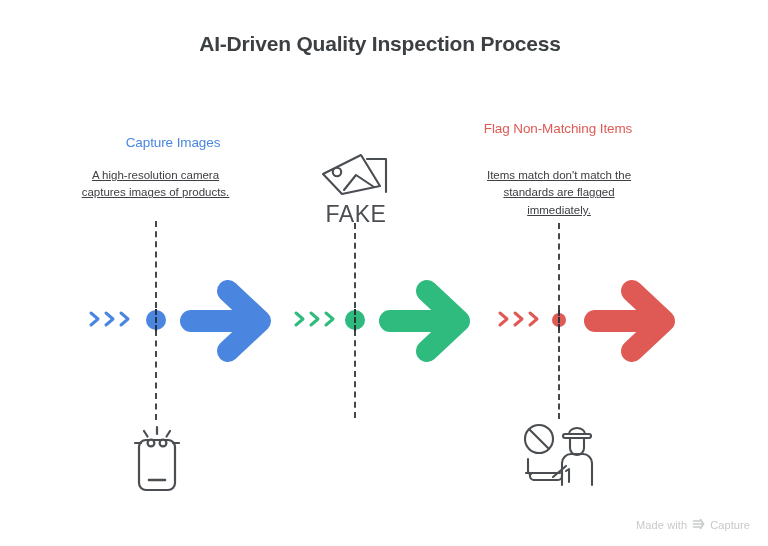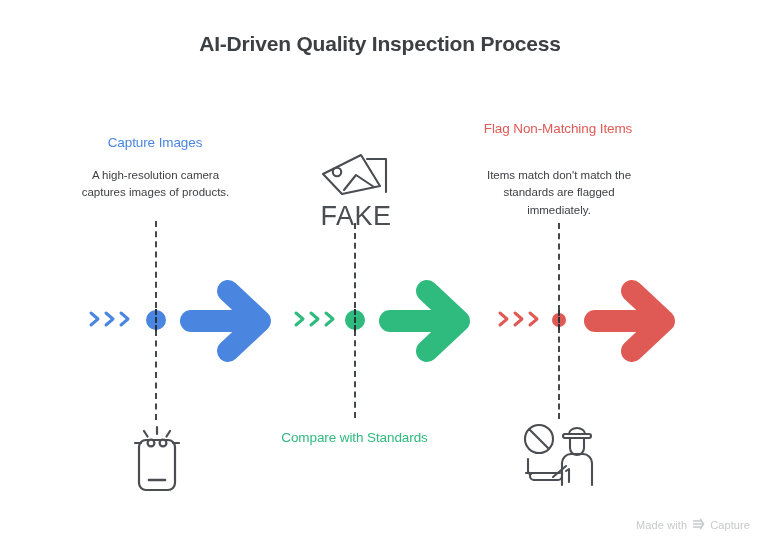--- a/index.html
+++ b/index.html
@@ -38,20 +38,21 @@
     font-weight: normal;
     line-height: 1.42;
     letter-spacing: -0.1px;
   }
   .step-body {
     position: absolute;
     text-align: center;
     font-size: 11.5px;
     line-height: 1.52;
     color: #3f4044;
+    text-decoration: underline;
   }
 
   .c-blue  { color: #4a86e0; }
   .c-green { color: #2fba7e; }
   .c-red   { color: #e05a55; }
 
   
   .dashline {
     position: absolute;
     width: 0;
@@ -85,21 +86,21 @@
     letter-spacing: 0.1px;
   }
 </style>
 </head>
 <body>
 
 <div class="canvas">
 
   <div class="title">AI-Driven Quality Inspection Process</div>
 
-  <div class="step-head c-blue" style="left:70px; top:133px; width:170px;">Capture Images</div>
+  <div class="step-head c-blue" style="left:88px; top:133px; width:170px;">Capture Images</div>
 
   <div class="step-body" style="left:78px; top:167px; width:155px;">A high-resolution camera captures images of products.</div>
 
   <div class="dashline" style="left:155px; top:221px; height:87px;"></div>
 
   <div class="dashline" style="left:155px; top:330px; height:90px;"></div>
 
   <div class="chevrons" style="left:88px; top:308px;">
     <svg class="chev" width="14" height="22" viewBox="0 0 14 22">
       <path d="M3 5 L10 11 L3 17" fill="none" stroke="#4a86e0" stroke-width="3" stroke-linecap="round" stroke-linejoin="round"></path>
@@ -134,21 +135,20 @@
       <circle cx="37" cy="19" r="3.4" fill="#ffffff"></circle>
 
       <path d="M31 3 L31 10"></path>
       <path d="M18 7 L21.5 12.5"></path>
       <path d="M44 7 L40.5 12.5"></path>
       <path d="M9 19 L15 19"></path>
       <path d="M53 19 L47 19"></path>
     </g>
   </svg>
 
-  <div class="step-head c-green" style="left:272px; top:428px; width:165px;">Compare with Standards</div>
 
 
   <div class="dashline" style="left:354px; top:223px; height:85px;"></div>
 
   <div class="dashline" style="left:354px; top:330px; height:88px;"></div>
 
   <div class="chevrons" style="left:293px; top:308px;">
     <svg class="chev" width="14" height="22" viewBox="0 0 14 22">
       <path d="M3 5 L10 11 L3 17" fill="none" stroke="#2fba7e" stroke-width="3" stroke-linecap="round" stroke-linejoin="round"></path>
     </svg>
@@ -176,21 +176,21 @@
 
         <path d="M49 9 L68 9 L68 42"></path>
 
         <path d="M5 24 L43 5 L62 36 L24 44 Z"></path>
 
         <circle cx="19" cy="22" r="4.2"></circle>
 
         <path d="M26 40 L38 25 L56 37"></path>
       </g>
     </svg>
-    <div style="text-align:center; font-size:27px; font-weight:normal; color:#4a4d51; letter-spacing:0.5px; margin-top:-1px; font-family:'Liberation Sans', sans-serif;">FAKE</div>
+    <div style="text-align:center; font-size:23px; font-weight:normal; color:#4a4d51; letter-spacing:0.5px; margin-top:-1px; font-family:'Liberation Sans', sans-serif;">FAKE</div>
   </div>
 
   <div class="step-head c-red" style="left:473px; top:119px; width:170px;">Flag Non-Matching Items</div>
 
   <div class="step-body" style="left:480px; top:167px; width:158px;">Items match don't match the standards are flagged immediately.</div>
 
   <div class="dashline" style="left:558px; top:223px; height:88px;"></div>
   <div class="dashline" style="left:558px; top:327px; height:92px;"></div>
 
   <div class="chevrons" style="left:497px; top:308px;">

